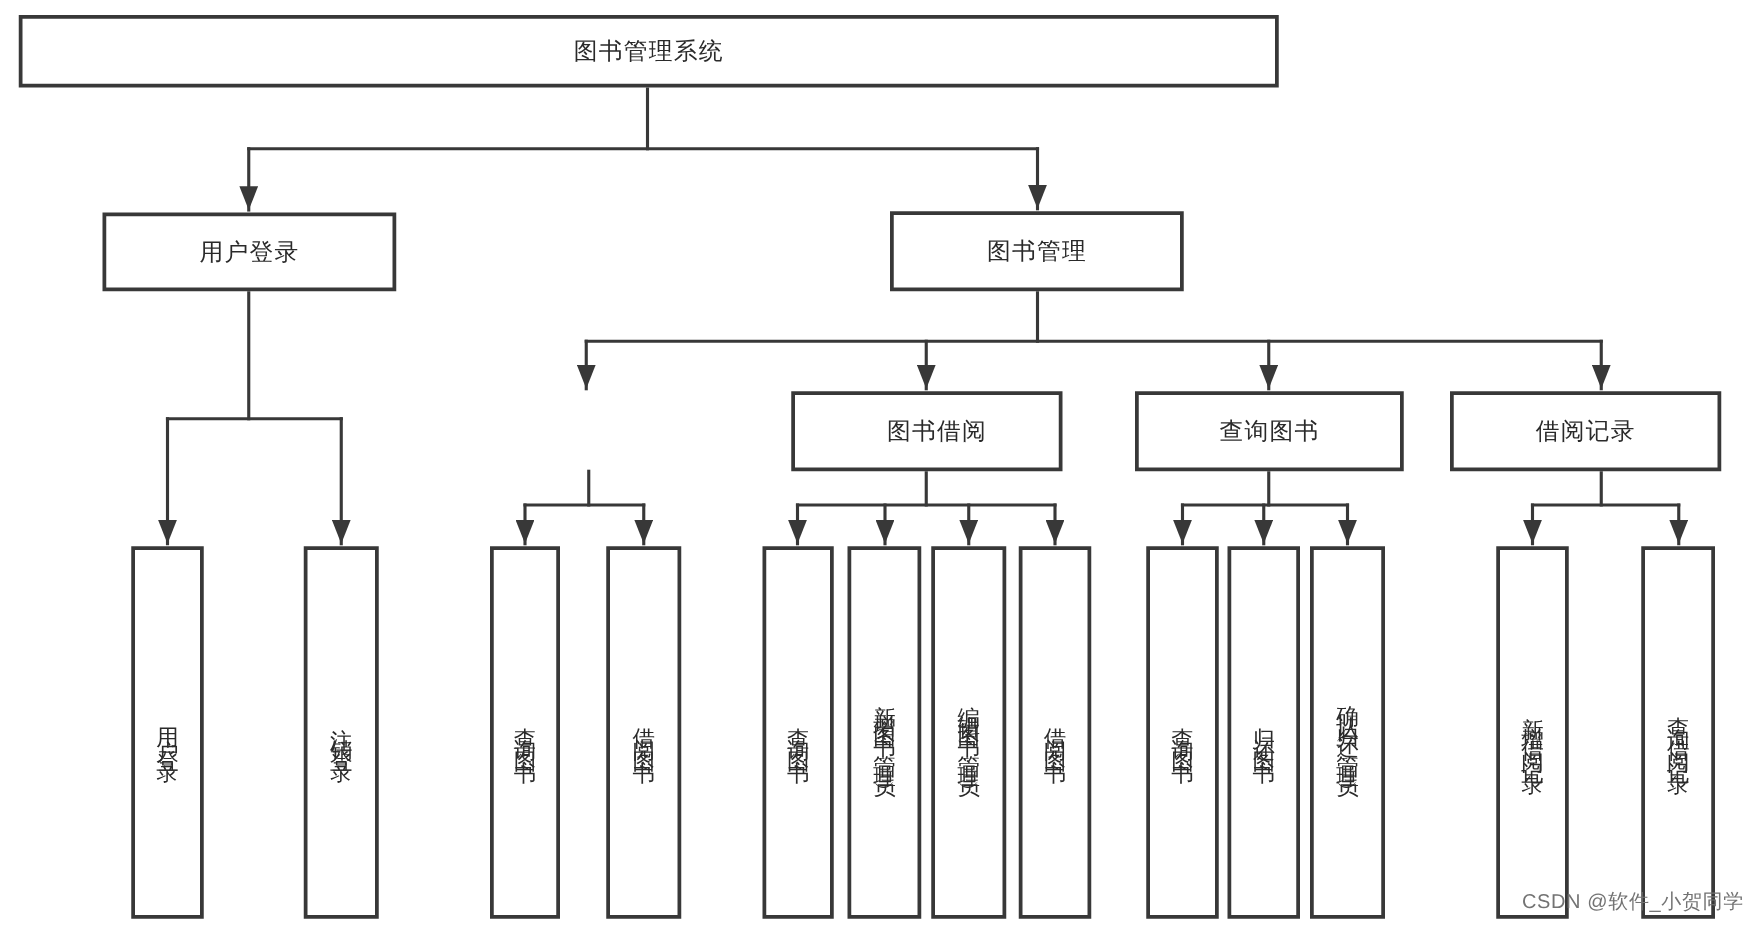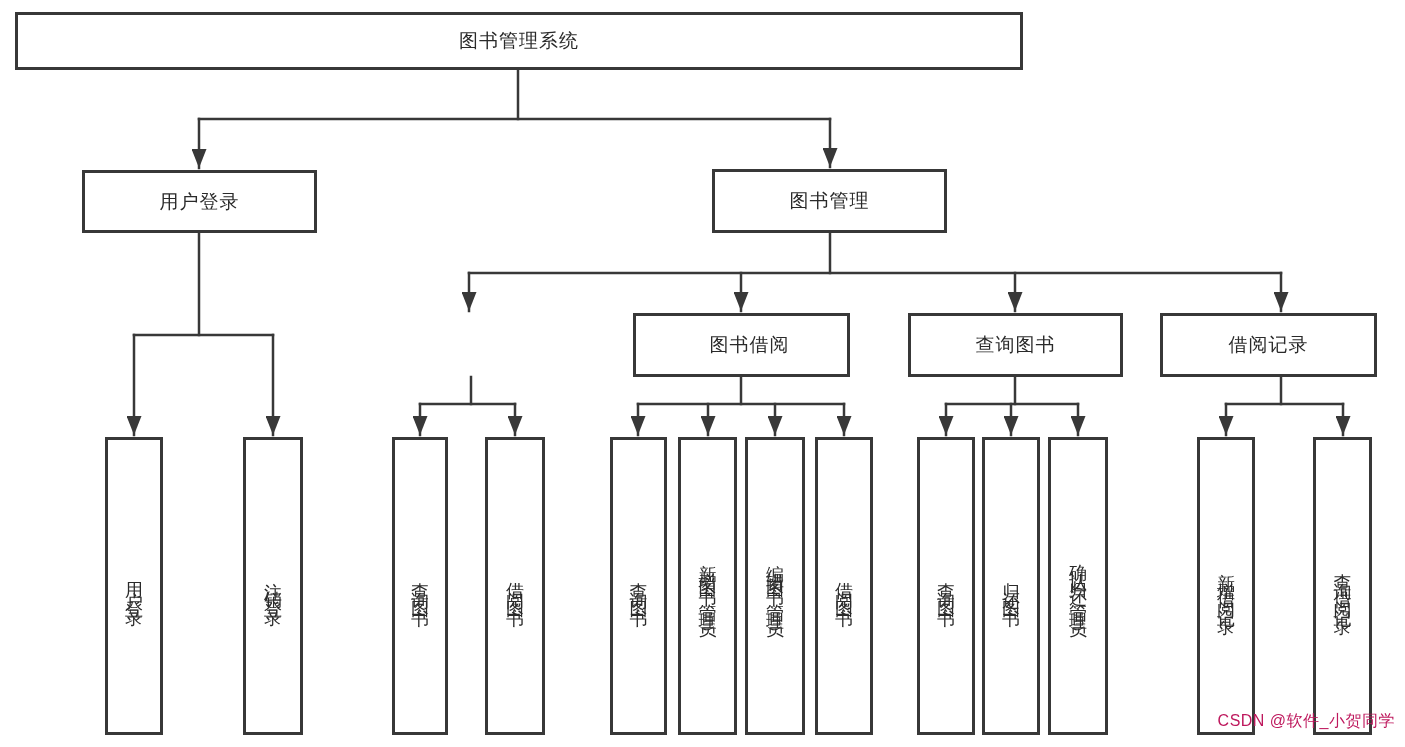--- a/index.html
+++ b/index.html
@@ -31,21 +31,21 @@
     letter-spacing:9px;
     line-height:1;
   }
   .leaf.long span{letter-spacing:8px;}
   #watermark{
     position:absolute;
     left:1185px;top:711px;
     width:210px;
     text-align:right;
     font-size:16px;
-    color:#be185d;
+    color:#737373;
     letter-spacing:0.5px;
     z-index:3;
     white-space:nowrap;
   }
 </style>
 </head>
 <body>
 
 <div id="canvas">
 

